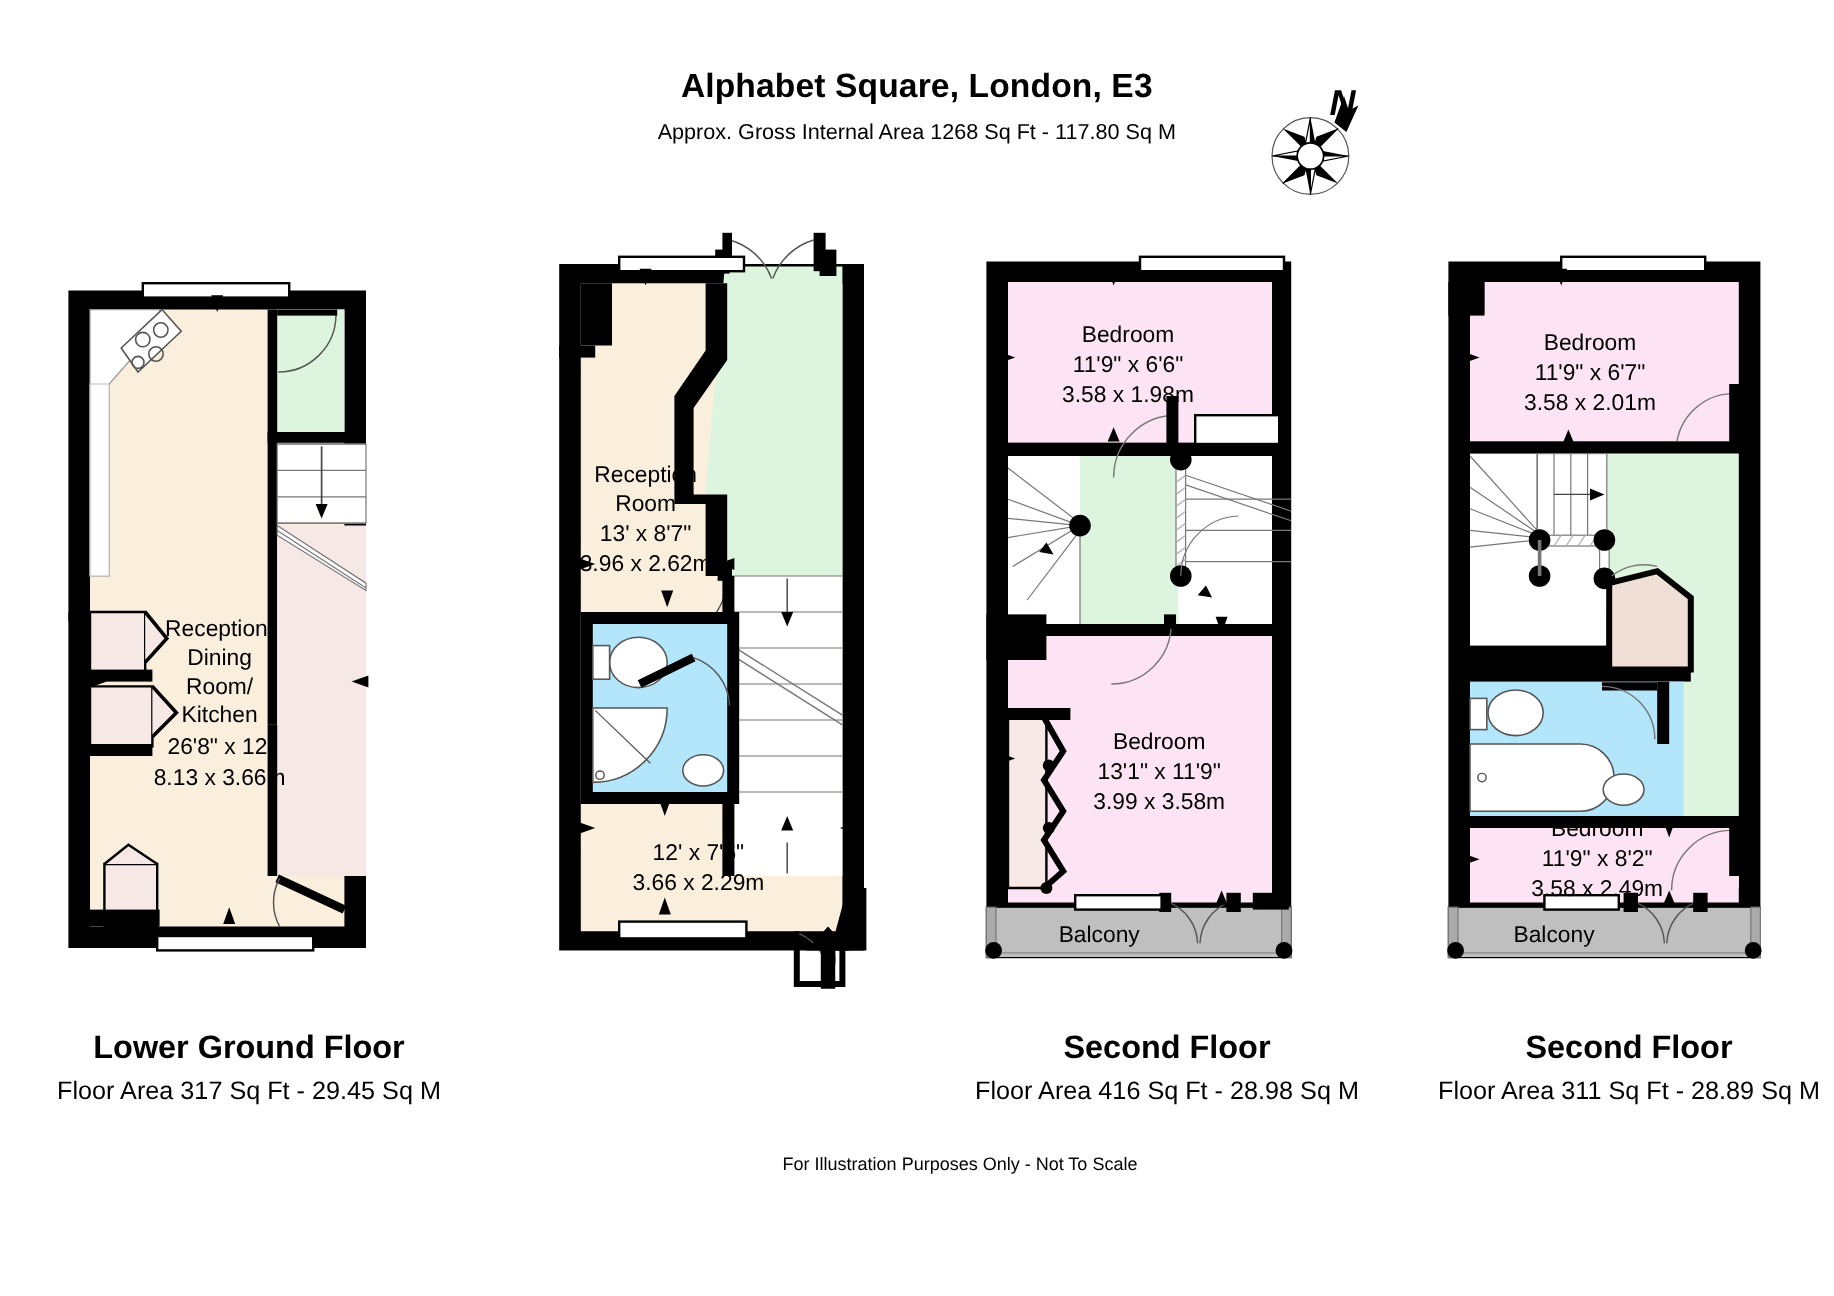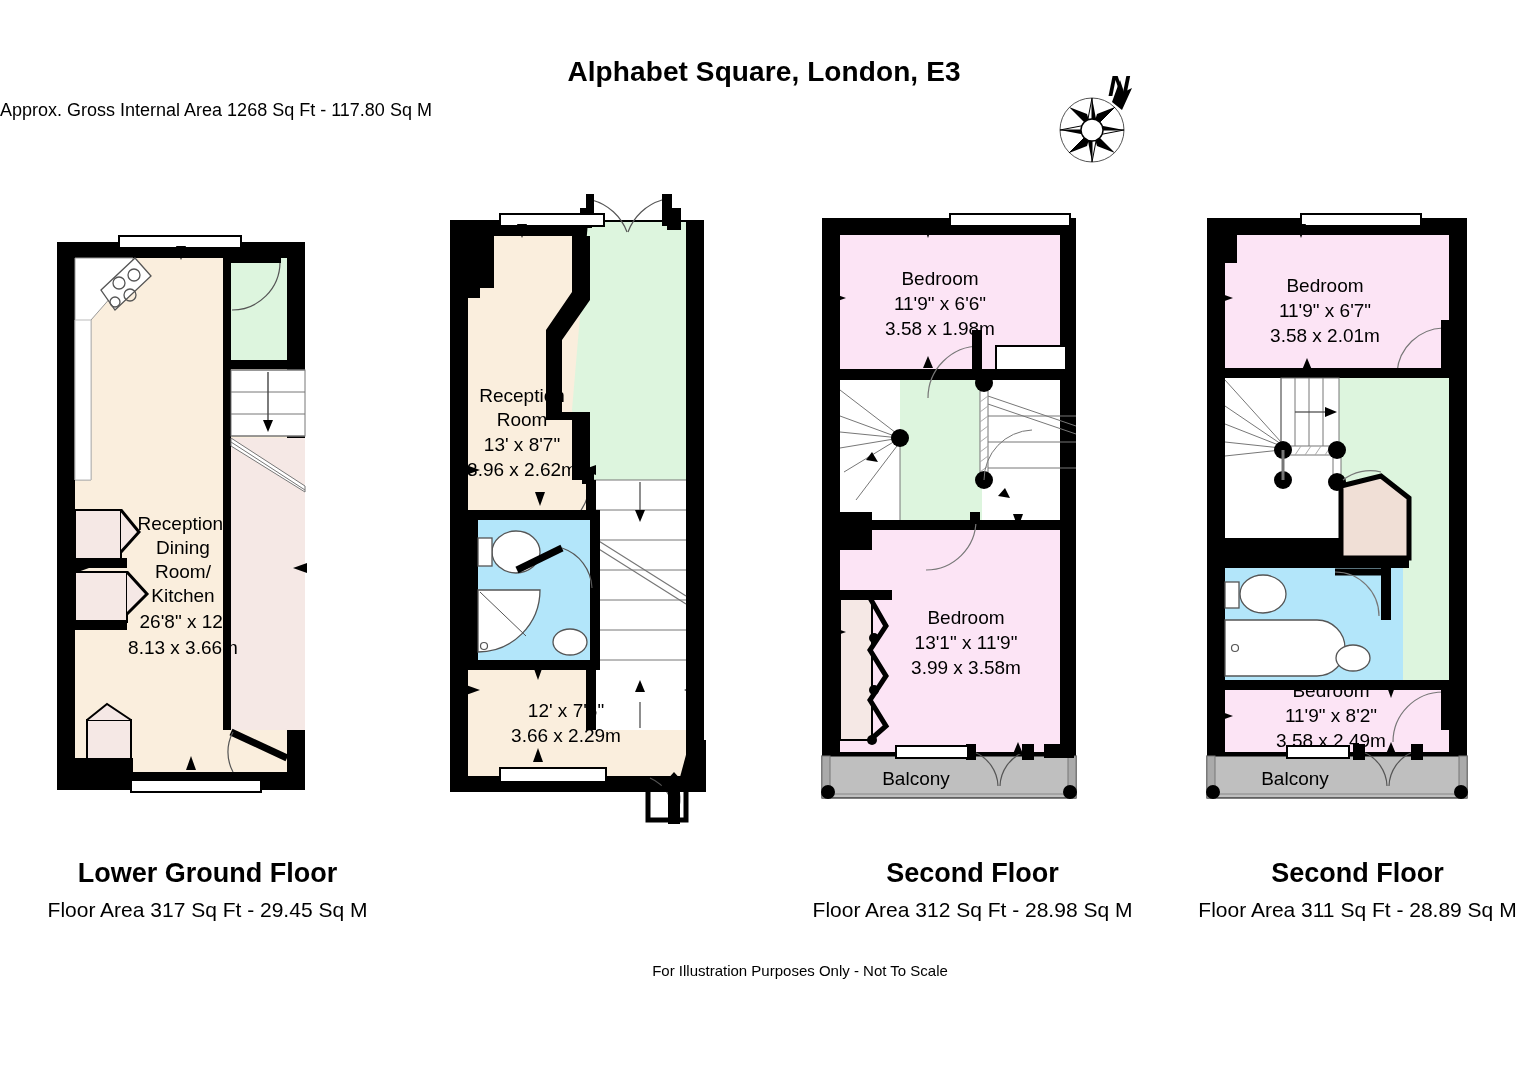--- a/index.html
+++ b/index.html
@@ -12,29 +12,29 @@
     position:relative;
   }
   .page{position:relative;width:1528px;height:1080px;}
 
   
   .title{
     position:absolute;left:0;top:56px;width:1528px;text-align:center;
     font-size:28px;font-weight:bold;letter-spacing:.1px;
   }
   .subtitle{
-    position:absolute;left:0;top:100px;width:1528px;
+    position:absolute;left:0;top:100px;width:1528px;text-align:center;
     font-size:18px;font-weight:normal;
   }
   .compass{position:absolute;left:1040px;top:58px;width:120px;height:115px;}
 
   
   .floor{position:absolute;top:180px;height:660px;}
   .f1{left:35px;width:345px;}
-  .f2{left:422px;width:345px;}
+  .f2{left:438px;width:345px;}
   .f3{left:800px;width:345px;}
   .f4{left:1185px;width:345px;}
 
   .plan{position:absolute;left:0;top:0;width:345px;height:660px;}
 
   
   .cap{position:absolute;width:345px;text-align:center;}
   .cap .fl{font-size:27px;font-weight:bold;white-space:nowrap;}
   .cap .fa{font-size:21px;margin-top:9px;white-space:nowrap;}
   .c1{left:35px;top:858px;}
@@ -463,21 +463,21 @@
       <text x="110" y="605" font-size="19" text-anchor="middle">Balcony</text>
     </svg>
   </div>
 
   <div class="cap c1">
     <div class="fl">Lower Ground Floor</div>
     <div class="fa">Floor Area 317 Sq Ft - 29.45 Sq M</div>
   </div>
   <div class="cap c3">
     <div class="fl">Second Floor</div>
-    <div class="fa">Floor Area 312 Sq Ft - 28.98 Sq M</div>
+    <div class="fa">Floor Area 416 Sq Ft - 28.98 Sq M</div>
   </div>
   <div class="cap c4">
     <div class="fl">Second Floor</div>
     <div class="fa">Floor Area 311 Sq Ft - 28.89 Sq M</div>
   </div>
 
   <div class="foot foot1">For Illustration Purposes Only - Not To Scale</div>
 
 </div>
 

